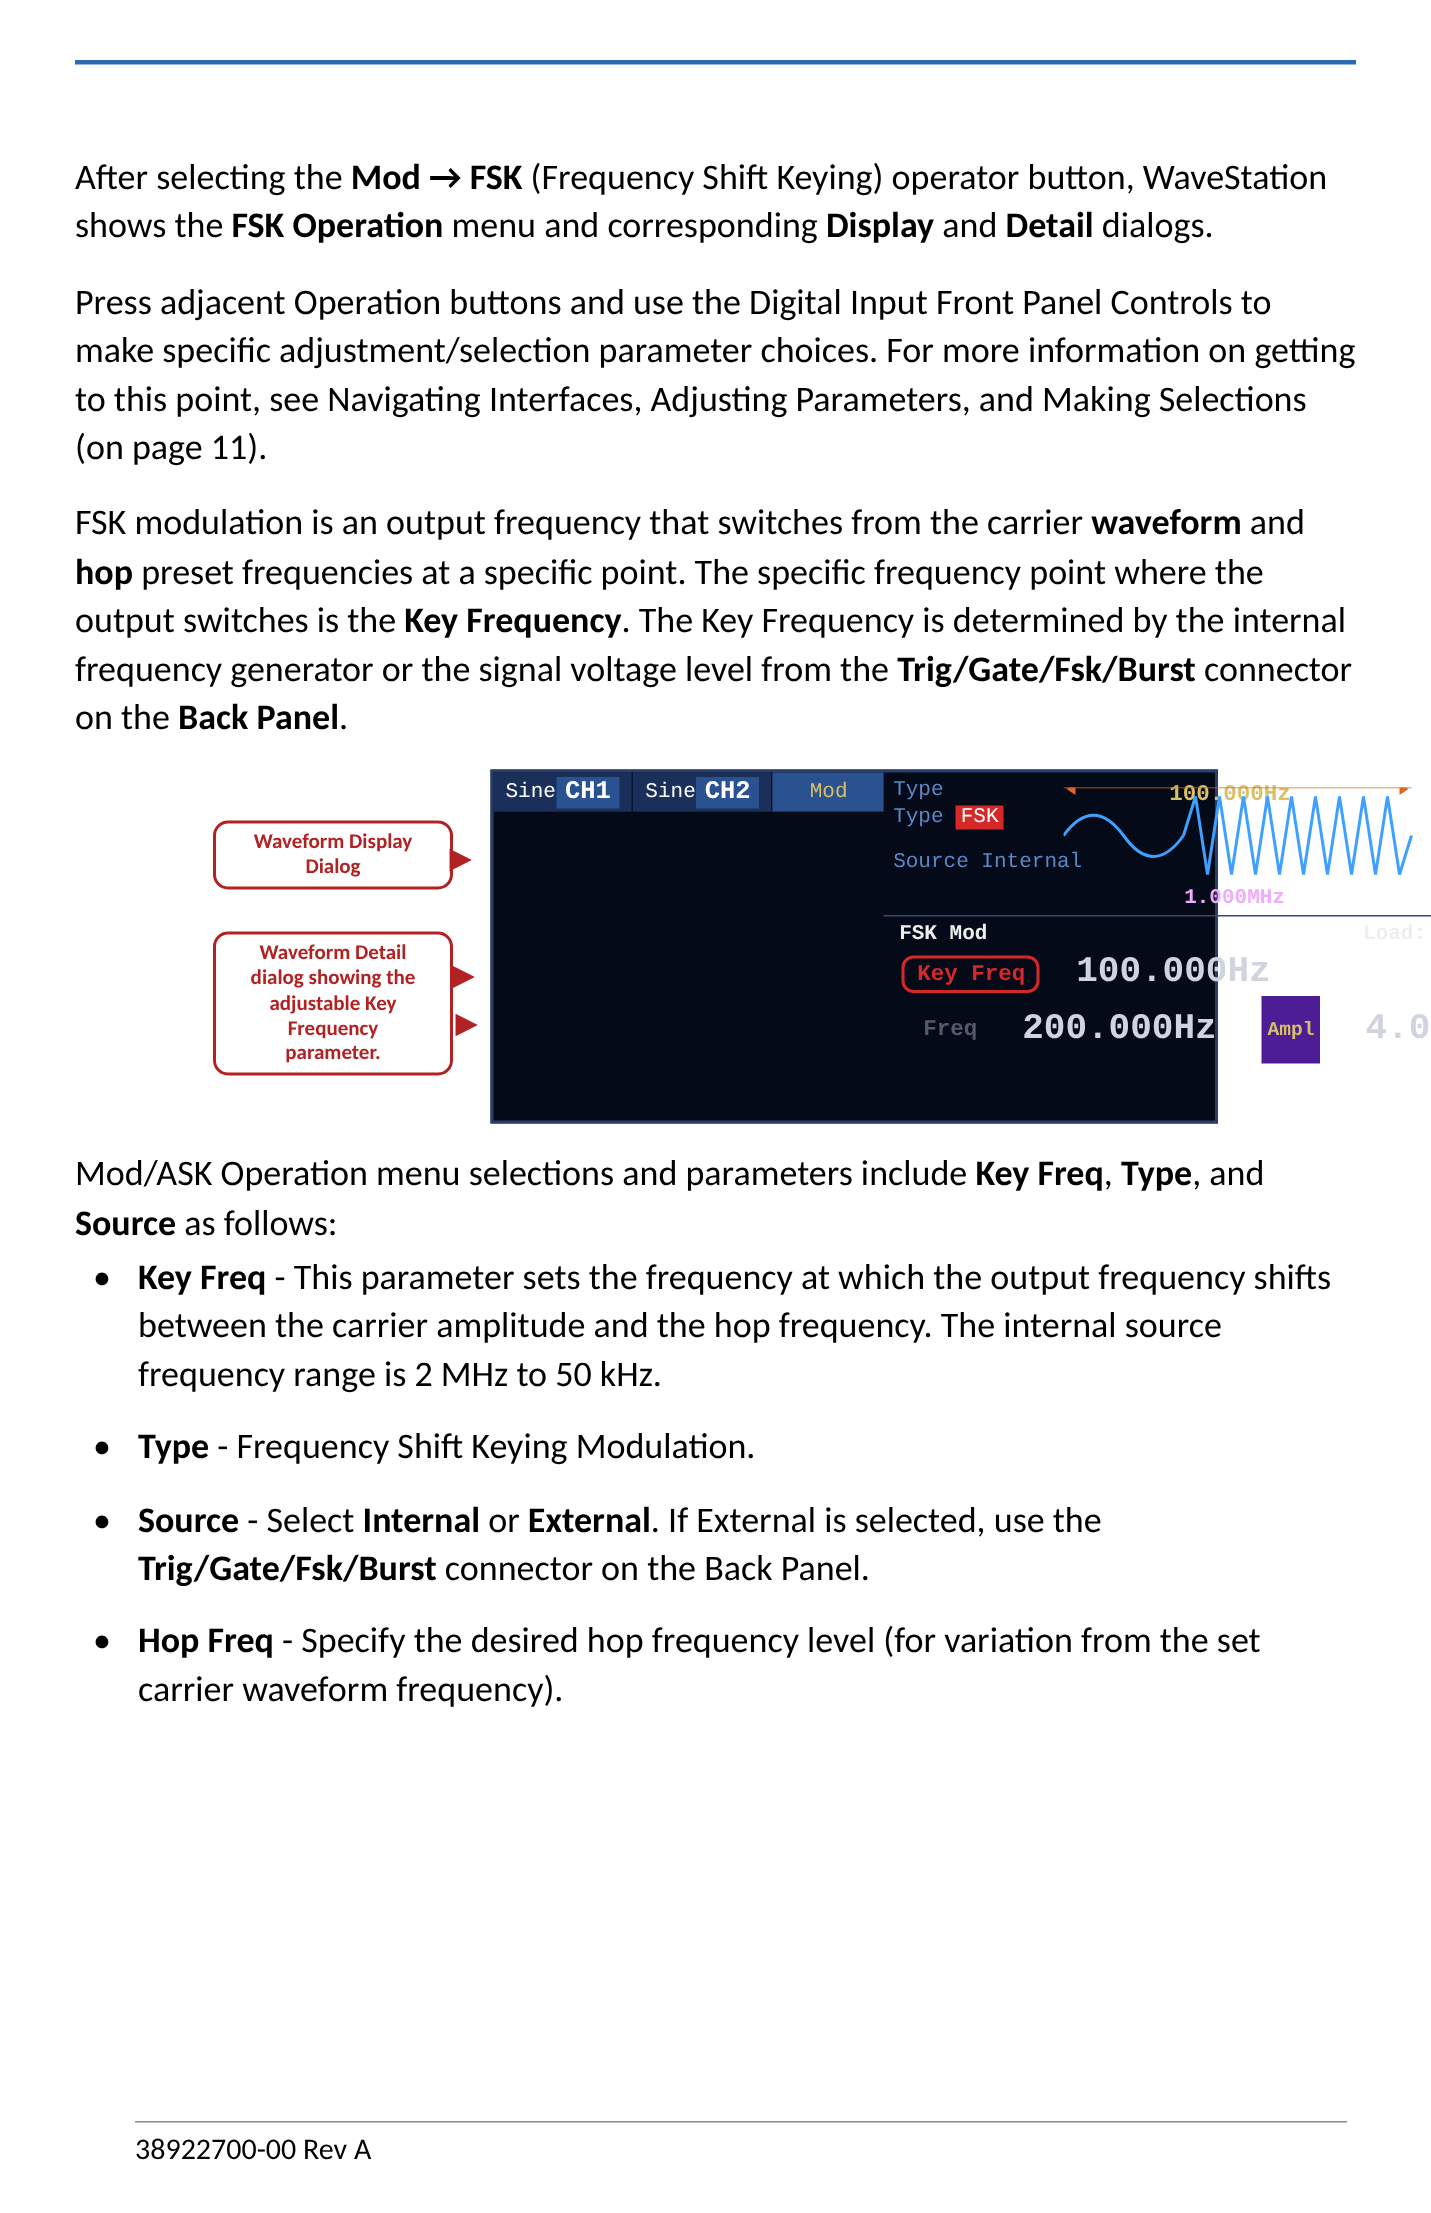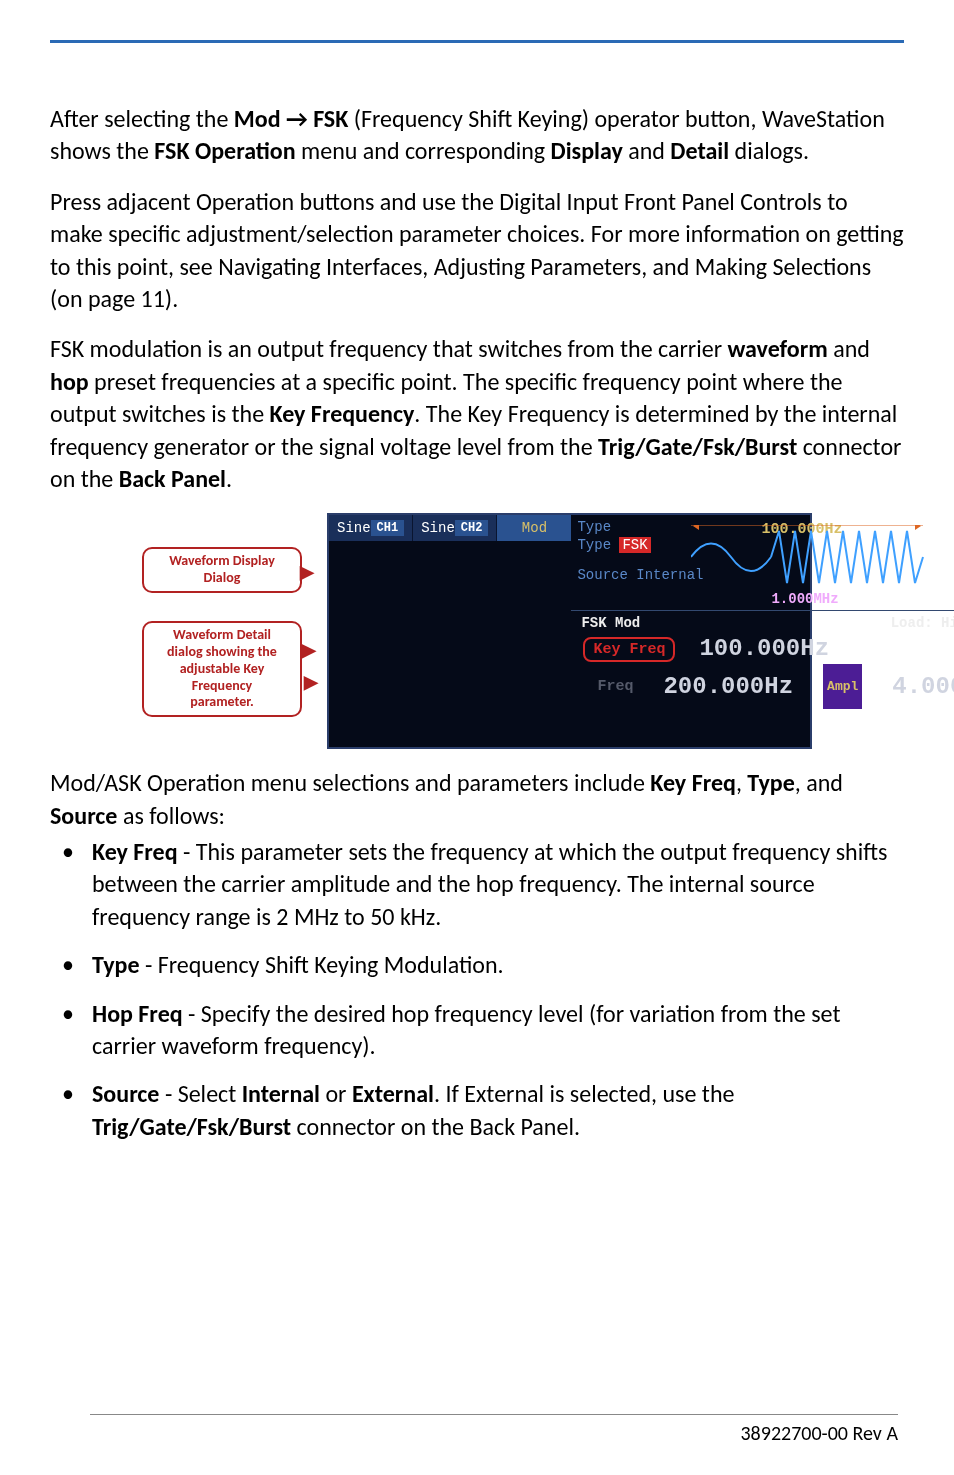--- a/index.html
+++ b/index.html
@@ -100,21 +100,21 @@
   }
   .tab {
     display: flex;
     align-items: center;
     padding: 0 8px;
     font-size: 14px;
     color: #fff;
   }
   .tab.ch1 { background: #1a2f5a; flex: 1; border-right: 1px solid #0a1530; }
   .tab.ch2 { background: #1a2f5a; flex: 1; border-right: 1px solid #0a1530; }
-  .ch-label { background: #2a5290; padding: 1px 6px; margin-left: auto; font-size: 12px; font-weight: bold; }
+  .ch-label { background: #2a5290; padding: 1px 6px; margin-left: auto; font-size: 17px; font-weight: bold; }
   .mod-tab { width: 74px; background: #2a5290; color: #d8c068; font-weight: normal; display: flex; align-items: center; justify-content: center; font-size: 14px; }
   .side-btn {
     width: 74px;
     height: 36px;
     background: #2a5290;
     color: #a8b8d0;
     font-size: 12px;
     display: flex;
     align-items: center;
     justify-content: center;
@@ -171,21 +171,21 @@
   .amp-label { background: #4c1d95; color: #d8c068; padding: 15px 4px; font-size: 13px; font-weight: bold; }
   .gray-lbl { color: #555a6a; font-size: 15px; font-weight: bold; }
   .footer {
     position: absolute;
     left: 50px;
     right: 56px;
     bottom: 30px;
     border-top: 1px solid #888;
     padding-top: 6px;
     display: flex;
-    justify-content: flex-end;
+    justify-content: flex-start;
     font-size: 20px;
     margin-left: 40px;
   }
 </style>
 </head>
 <body>
 
 <div class="page">
   <div class="header-rule"></div>
 
@@ -279,21 +279,21 @@
     </div>
   </div>
 
   <p class="body-text" style="margin-bottom:4px;">
     <span>Mod/ASK Operation menu selections and parameters include </span><b>Key Freq</b><span>, </span><b>Type</b><span>, and </span><b>Source</b><span> as follows:</span>
   </p>
 
   <ul class="bullet-list">
     <li><b>Key Freq</b><span> - This parameter sets the frequency at which the output frequency shifts between the carrier amplitude and the hop frequency. The internal source frequency range is 2 MHz to 50 kHz.</span></li>
     <li><b>Type</b><span> - Frequency Shift Keying Modulation.</span></li>
+    <li><b>Source</b><span> - Select </span><b>Internal</b><span> or </span><b>External</b><span>. If External is selected, use the </span><b>Trig/Gate/Fsk/Burst</b><span> connector on the Back Panel.</span></li>
     <li><b>Hop Freq</b><span> - Specify the desired hop frequency level (for variation from the set carrier waveform frequency).</span></li>
-    <li><b>Source</b><span> - Select </span><b>Internal</b><span> or </span><b>External</b><span>. If External is selected, use the </span><b>Trig/Gate/Fsk/Burst</b><span> connector on the Back Panel.</span></li>
   </ul>
 </div>
 
 <div class="footer">
   <span>38</span>
   <span>922700-00 Rev A</span>
 </div>
 
 </body></html>

